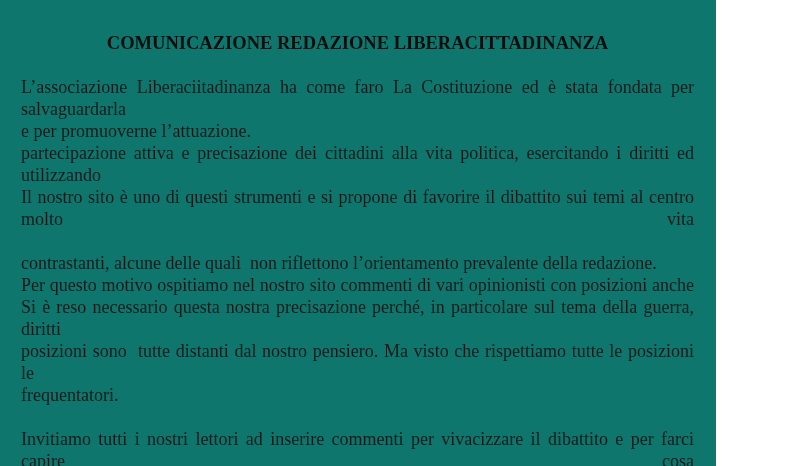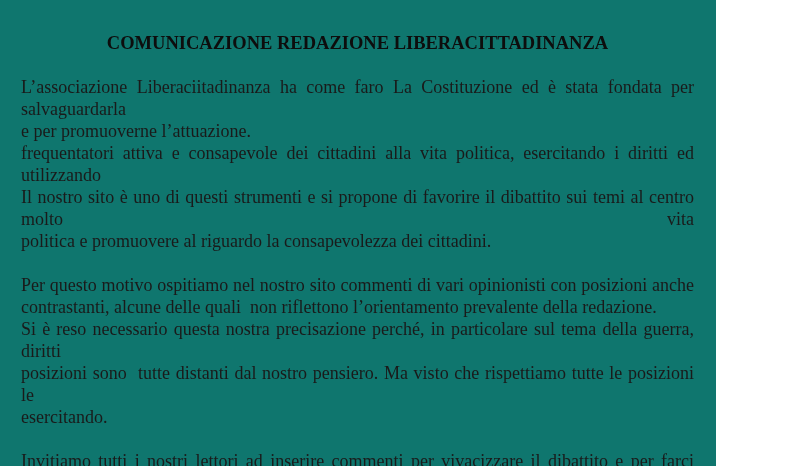--- a/index.html
+++ b/index.html
@@ -46,25 +46,24 @@
 </style>
 </head>
 <body>
 
 <div class="page">
   <div class="doc-title">COMUNICAZIONE REDAZIONE LIBERACITTADINANZA</div>
   <div class="blank-line"></div>
   <div id="doc-body">
       <div class="text-line">L’associazione Liberaciitadinanza ha come faro La Costituzione ed è stata fondata per salvaguardarla</div>
       <div class="text-line para-end">e per promuoverne l’attuazione.</div>
-      <div class="text-line">frequentatori attiva e consapevole dei cittadini alla vita politica, esercitando i diritti ed utilizzando</div>
+      <div class="text-line">partecipazione attiva e precisazione dei cittadini alla vita politica, esercitando i diritti ed utilizzando</div>
       <div class="text-line">Il nostro sito è uno di questi strumenti e si propone di favorire il dibattito sui temi al centro molto  vita</div>
-      <div class="text-line para-end">politica e promuovere al riguardo la consapevolezza dei cittadini.</div>
       <div class="blank-line"></div>
+      <div class="text-line para-end">contrastanti, alcune delle quali  non riflettono l’orientamento prevalente della redazione.</div>
       <div class="text-line">Per questo motivo ospitiamo nel nostro sito commenti di vari opinionisti con posizioni anche</div>
-      <div class="text-line para-end">contrastanti, alcune delle quali  non riflettono l’orientamento prevalente della redazione.</div>
       <div class="text-line">Si è reso necessario questa nostra precisazione perché, in particolare sul tema della guerra, diritti</div>
       <div class="text-line">posizioni sono  tutte distanti dal nostro pensiero. Ma visto che rispettiamo tutte le posizioni le</div>
-      <div class="text-line para-end">esercitando.</div>
+      <div class="text-line para-end">frequentatori.</div>
       <div class="blank-line"></div>
       <div class="text-line">Invitiamo tutti i nostri lettori ad inserire commenti per vivacizzare il dibattito e per farci capire cosa</div>
     </div>
 </div>
 
 </body></html>

